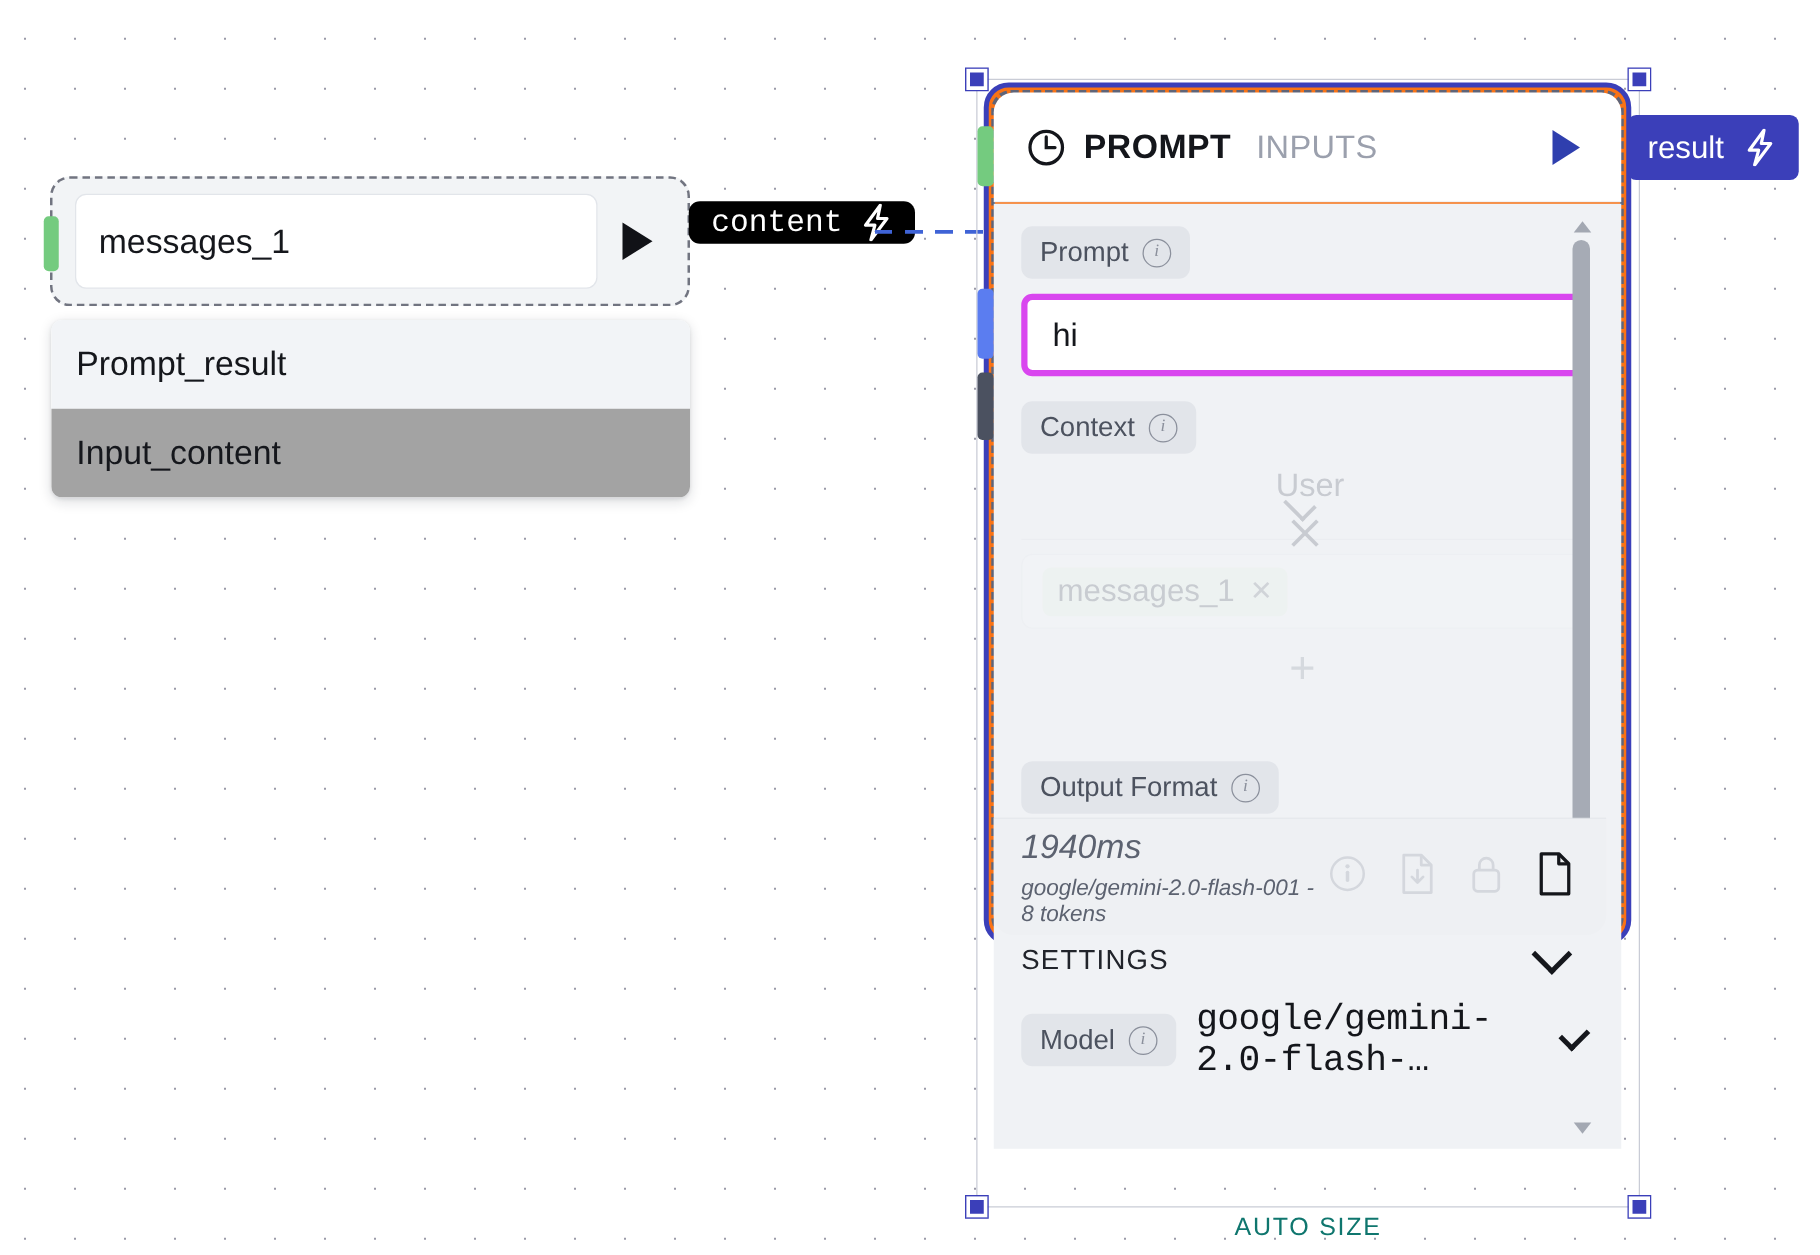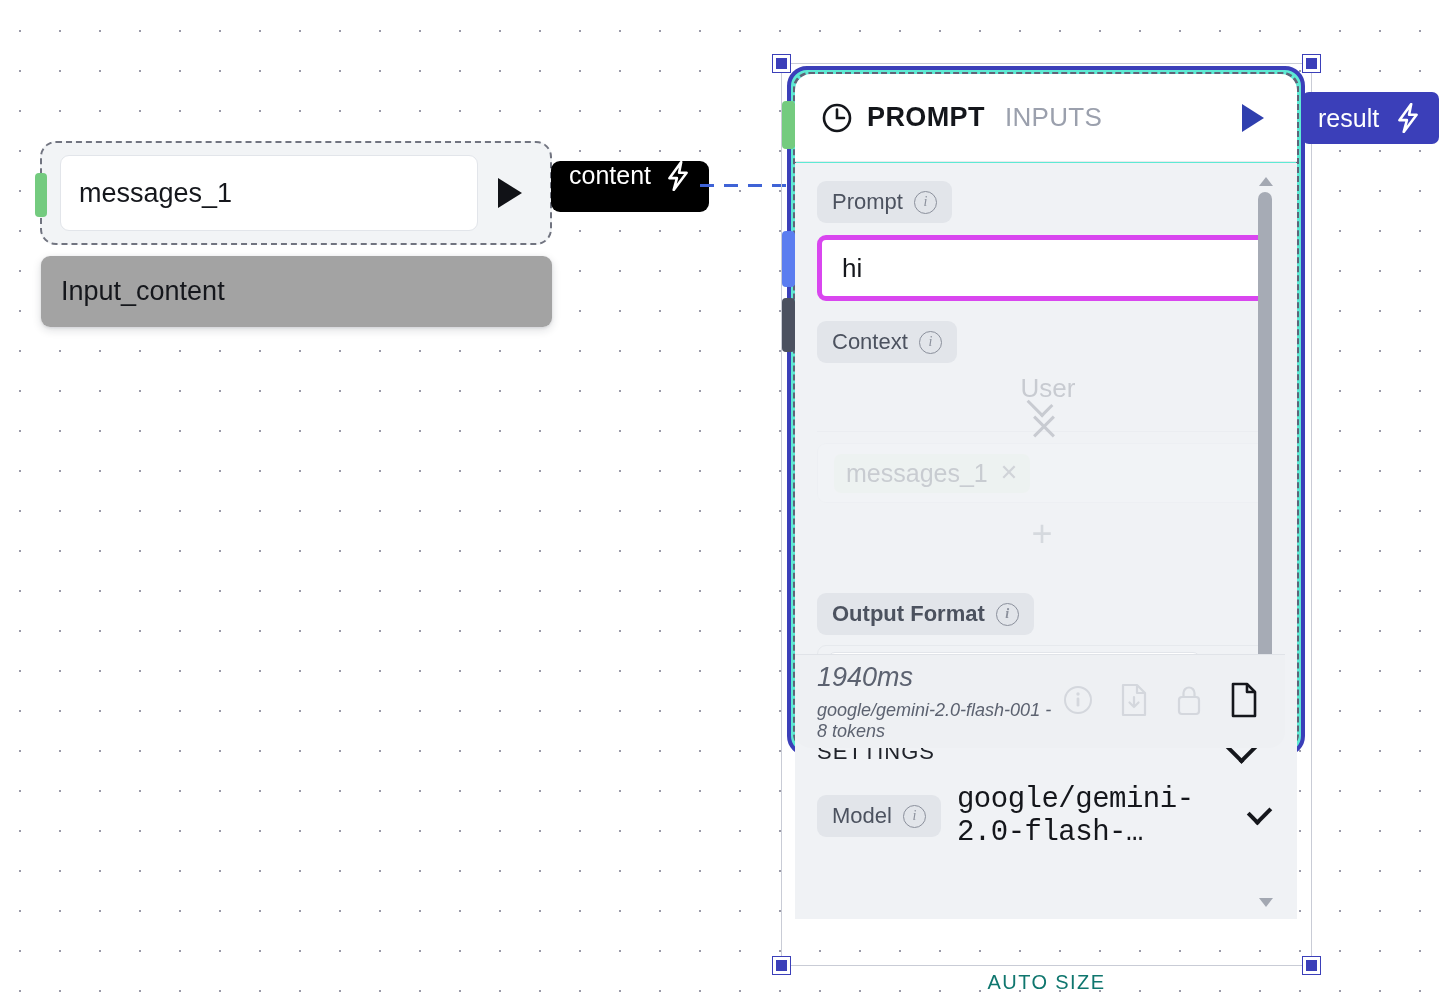--- a/index.html
+++ b/index.html
@@ -92,29 +92,30 @@
     box-sizing: border-box;
   }
   .dd-item.active { background: #f2f4f7; }
   .dd-item.plain { background: #a3a3a3; }
 
   
   #content-badge {
     position: absolute;
     left: 551px;
     top: 161px;
-    height: 51px;
+    height: 34px;
     background: #000000;
     border-radius: 9px;
     display: flex;
-    align-items: flex-start;
+    align-items: center;
     gap: 14px;
     padding: 0 18px;
     color: #ffffff;
     font-size: 25px;
+    font-family: Liberation Mono, monospace;
   }
   #edge-line {
     position: absolute;
     left: 700px;
     top: 184px;
     width: 90px;
     height: 3px;
     background-image: repeating-linear-gradient(to right, #3f63d6 0 14px, rgba(0,0,0,0) 14px 24px);
   }
 
@@ -141,21 +142,21 @@
   .sel-handle.tr { right: -9px; top: -9px; }
   .sel-handle.bl { left: -9px; bottom: -9px; }
   .sel-handle.br { right: -9px; bottom: -9px; }
 
   #prompt-node {
     position: absolute;
     left: 787px;
     top: 66px;
     width: 518px;
     height: 690px;
-    background: #5eead4;
+    background: #f97316;
     border: 4px solid #3b3fb9;
     border-radius: 20px;
     box-sizing: border-box;
     overflow: visible;
   }
   #prompt-node .inner-dash {
     position: absolute;
     left: 2px; top: 2px; right: 2px; bottom: 2px;
     border: 3px dashed #5f6478;
     border-radius: 16px;
@@ -351,21 +352,21 @@
   #context-add-row {
     height: 62px;
     display: flex;
     align-items: center;
     justify-content: center;
     font-size: 36px;
     color: #9aa0aa;
     font-weight: 300;
   }
 
-  #output-label-wrap { margin-top: 28px; font-weight: bold; }
+  #output-label-wrap { margin-top: 44px; }
   #output-format-box {
     margin-top: 10px;
     height: 66px;
     border: 1px solid #e6e9ed;
     border-radius: 9px;
     display: flex;
     align-items: center;
     padding: 0 12px 0 10px;
     box-sizing: border-box;
   }
@@ -529,20 +530,21 @@
 
 <div id="messages-node">
   <div class="handle-green"></div>
   <div id="messages-input">messages_1</div>
   <div id="messages-run">
     <div class="tri-black"></div>
   </div>
 </div>
 
 <div id="messages-dropdown">
+  <div class="dd-item active">Prompt_result</div>
   <div class="dd-item plain">Input_content</div>
 </div>
 
 <div id="content-badge">
   <span>content</span>
   <svg width="26" height="30" viewBox="0 0 24 28">
     <path d="M15 1 L4 16 L11 16 L8 27 L20 11 L13 11 Z" fill="none" stroke="#ffffff" stroke-width="2.4" stroke-linejoin="round"></path>
   </svg>
 </div>
 <div id="edge-line"></div>

